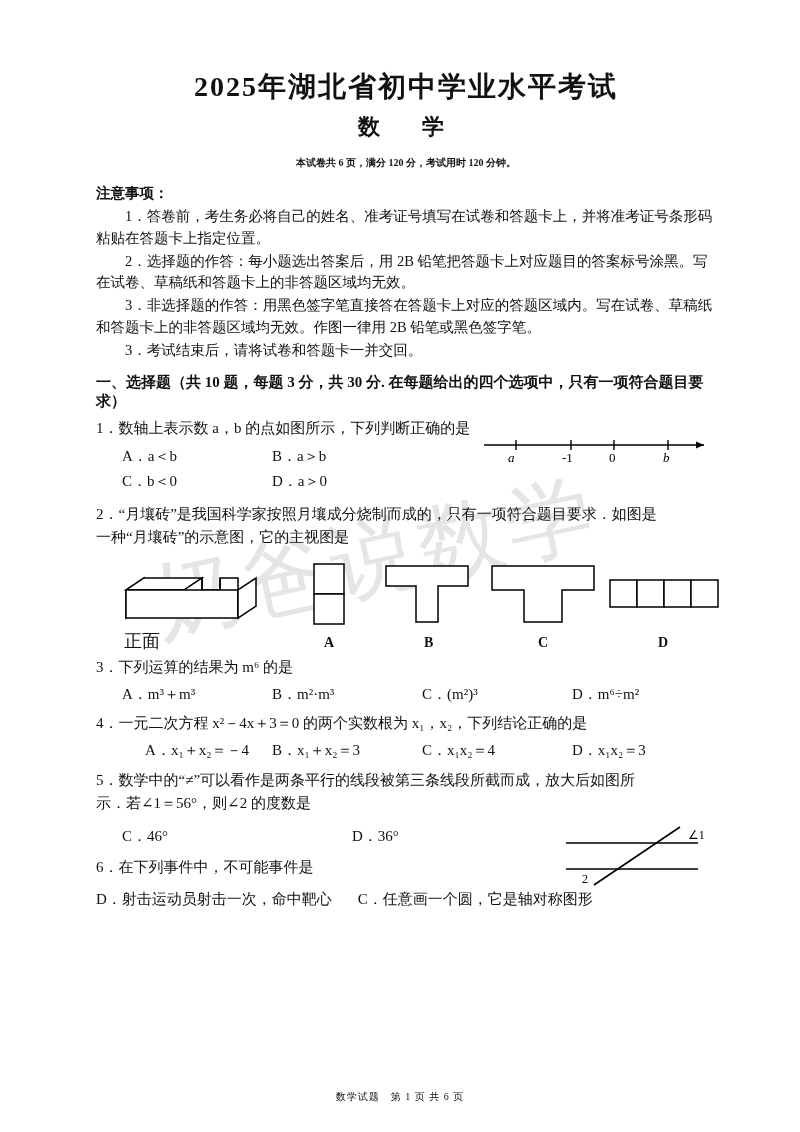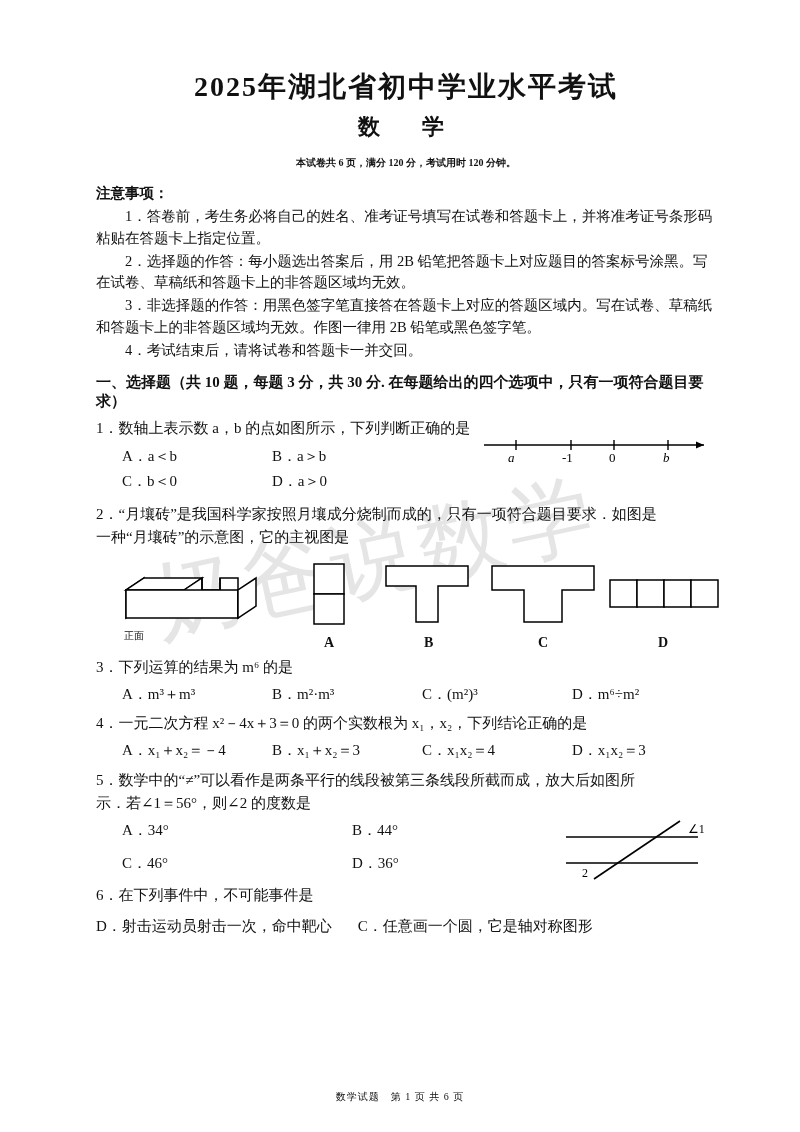--- a/index.html
+++ b/index.html
@@ -121,21 +121,21 @@
     height: 96px;
     margin-top: 4px;
   }
   .fig-label {
     position: absolute;
     font-size: 14px;
     font-weight: bold;
   }
   .zhengmian {
     position: absolute;
-    font-size: 10px;
+    font-size: 18px;
   }
   .angle-fig {
     position: absolute;
     right: 6px;
     top: 0px;
     width: 150px;
     height: 64px;
   }
 </style>
 </head>
@@ -149,21 +149,21 @@
 
 
     <div class="title">2025年湖北省初中学业水平考试</div>
     <div class="subject">数　学</div>
     <div class="examline">本试卷共 6 页，满分 120 分，考试用时 120 分钟。</div>
 
     <div class="notice-title">注意事项：</div>
     <div class="notice-item">1．答卷前，考生务必将自己的姓名、准考证号填写在试卷和答题卡上，并将准考证号条形码粘贴在答题卡上指定位置。</div>
     <div class="notice-item">2．选择题的作答：每小题选出答案后，用 2B 铅笔把答题卡上对应题目的答案标号涂黑。写在试卷、草稿纸和答题卡上的非答题区域均无效。</div>
     <div class="notice-item">3．非选择题的作答：用黑色签字笔直接答在答题卡上对应的答题区域内。写在试卷、草稿纸和答题卡上的非答题区域均无效。作图一律用 2B 铅笔或黑色签字笔。</div>
-    <div class="notice-item">4．考试结束后，请将试卷和答题卡一并交回。</div>
+    <div class="notice-item">3．考试结束后，请将试卷和答题卡一并交回。</div>
 
     <div class="section-head">一、选择题（共 10 题，每题 3 分，共 30 分. 在每题给出的四个选项中，只有一项符合题目要求）</div>
 
     <div class="q">
       <div>
         <span>1．</span><span>数轴上表示数 a，b 的点如图所示，下列判断正确的是</span>
       </div>
       <div class="opts-row" style="margin-top:4px;">
         <div class="opt indent1" style="width:150px;">A．a＜b</div>
         <div class="opt" style="width:160px;">B．a＞b</div>
@@ -244,37 +244,33 @@
         <div class="opt" style="width:150px;">C．(m²)³</div>
         <div class="opt">D．m⁶÷m²</div>
       </div>
     </div>
 
     <div class="q" style="margin-top:6px;">
       <div>
         <span>4．</span><span>一元二次方程 x²－4x＋3＝0 的两个实数根为 x₁，x₂，下列结论正确的是</span>
       </div>
       <div class="opts-row" style="margin-top:4px;">
-        <div class="opt indent1" style="width:150px;">A．x₁＋x₂＝－4</div>
+        <div class="opt indent1" style="width:150px;text-align:center;">A．x₁＋x₂＝－4</div>
         <div class="opt" style="width:150px;">B．x₁＋x₂＝3</div>
         <div class="opt" style="width:150px;">C．x₁x₂＝4</div>
         <div class="opt">D．x₁x₂＝3</div>
       </div>
     </div>
 
     <div class="q" style="margin-top:6px;">
       <div>
         <span>5．</span><span>数学中的“≠”可以看作是两条平行的线段被第三条线段所截而成，放大后如图所</span>
       </div>
       <div>示．若∠1＝56°，则∠2 的度数是</div>
       <div style="position:relative;">
-        <div class="opts-row" style="margin-top:4px;">
-          <div class="opt indent1" style="width:230px;">A．34°</div>
-          <div class="opt" style="width:170px;">B．44°</div>
-        </div>
         <div class="opts-row" style="margin-top:10px;">
           <div class="opt indent1" style="width:230px;">C．46°</div>
           <div class="opt" style="width:170px;">D．36°</div>
         </div>
         <div class="angle-fig">
           <svg width="150" height="64" viewBox="0 0 150 64">
             <line x1="6" y1="18" x2="138" y2="18" stroke="#000" stroke-width="1.6"></line>
             <line x1="6" y1="44" x2="138" y2="44" stroke="#000" stroke-width="1.6"></line>
             <line x1="120" y1="2" x2="34" y2="60" stroke="#000" stroke-width="1.6"></line>
             <text x="128" y="14" font-size="12" font-family="Liberation Serif, serif">∠1</text>

